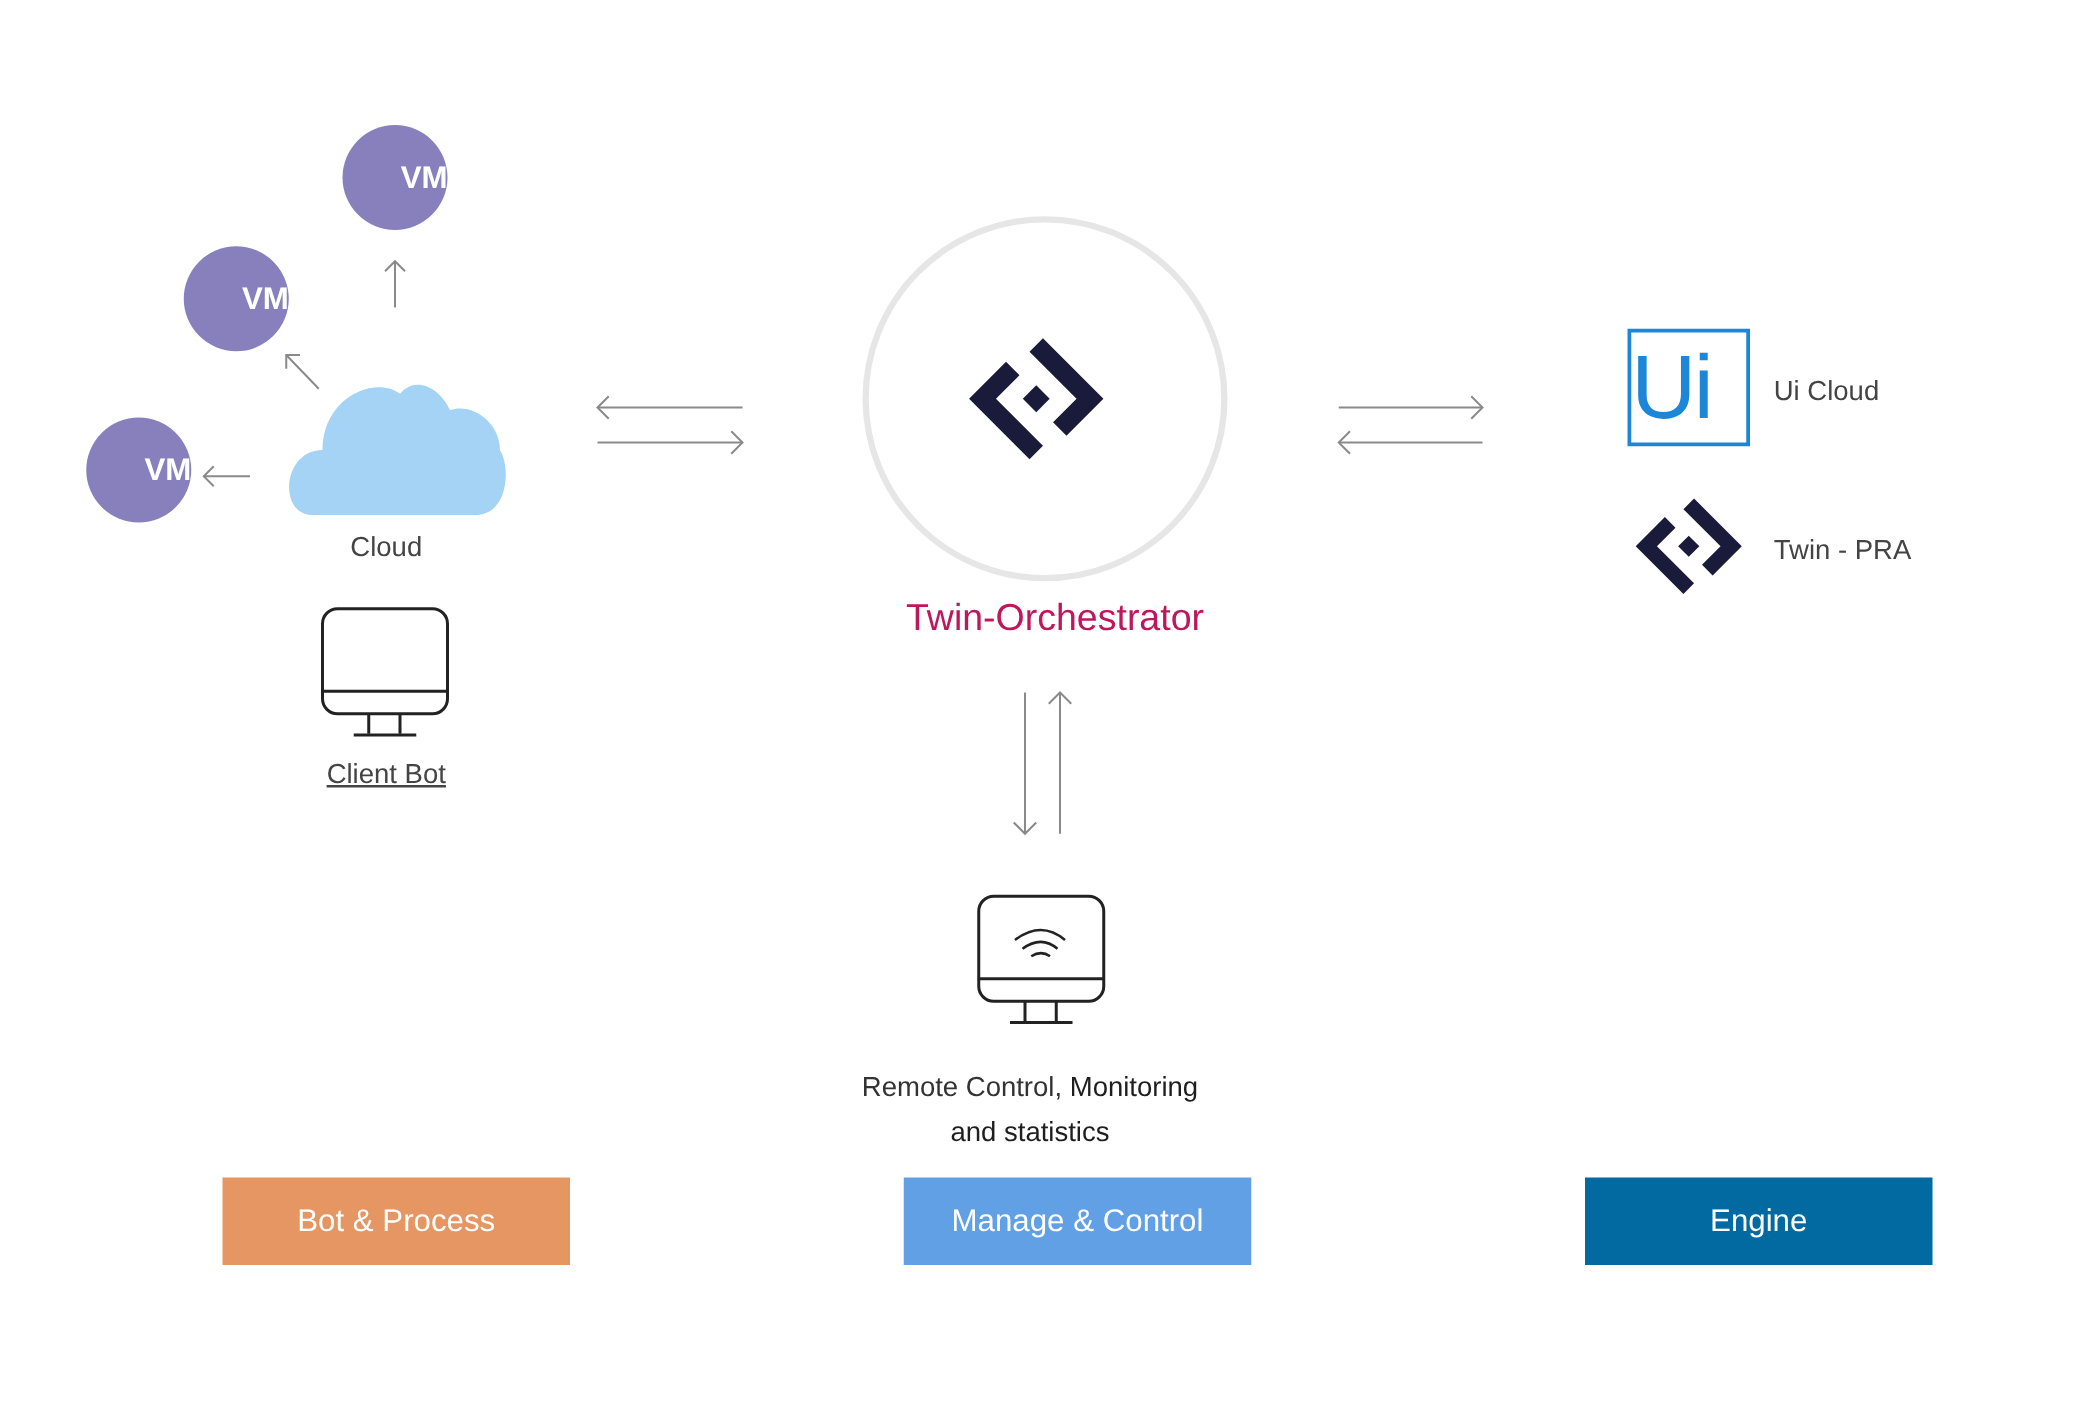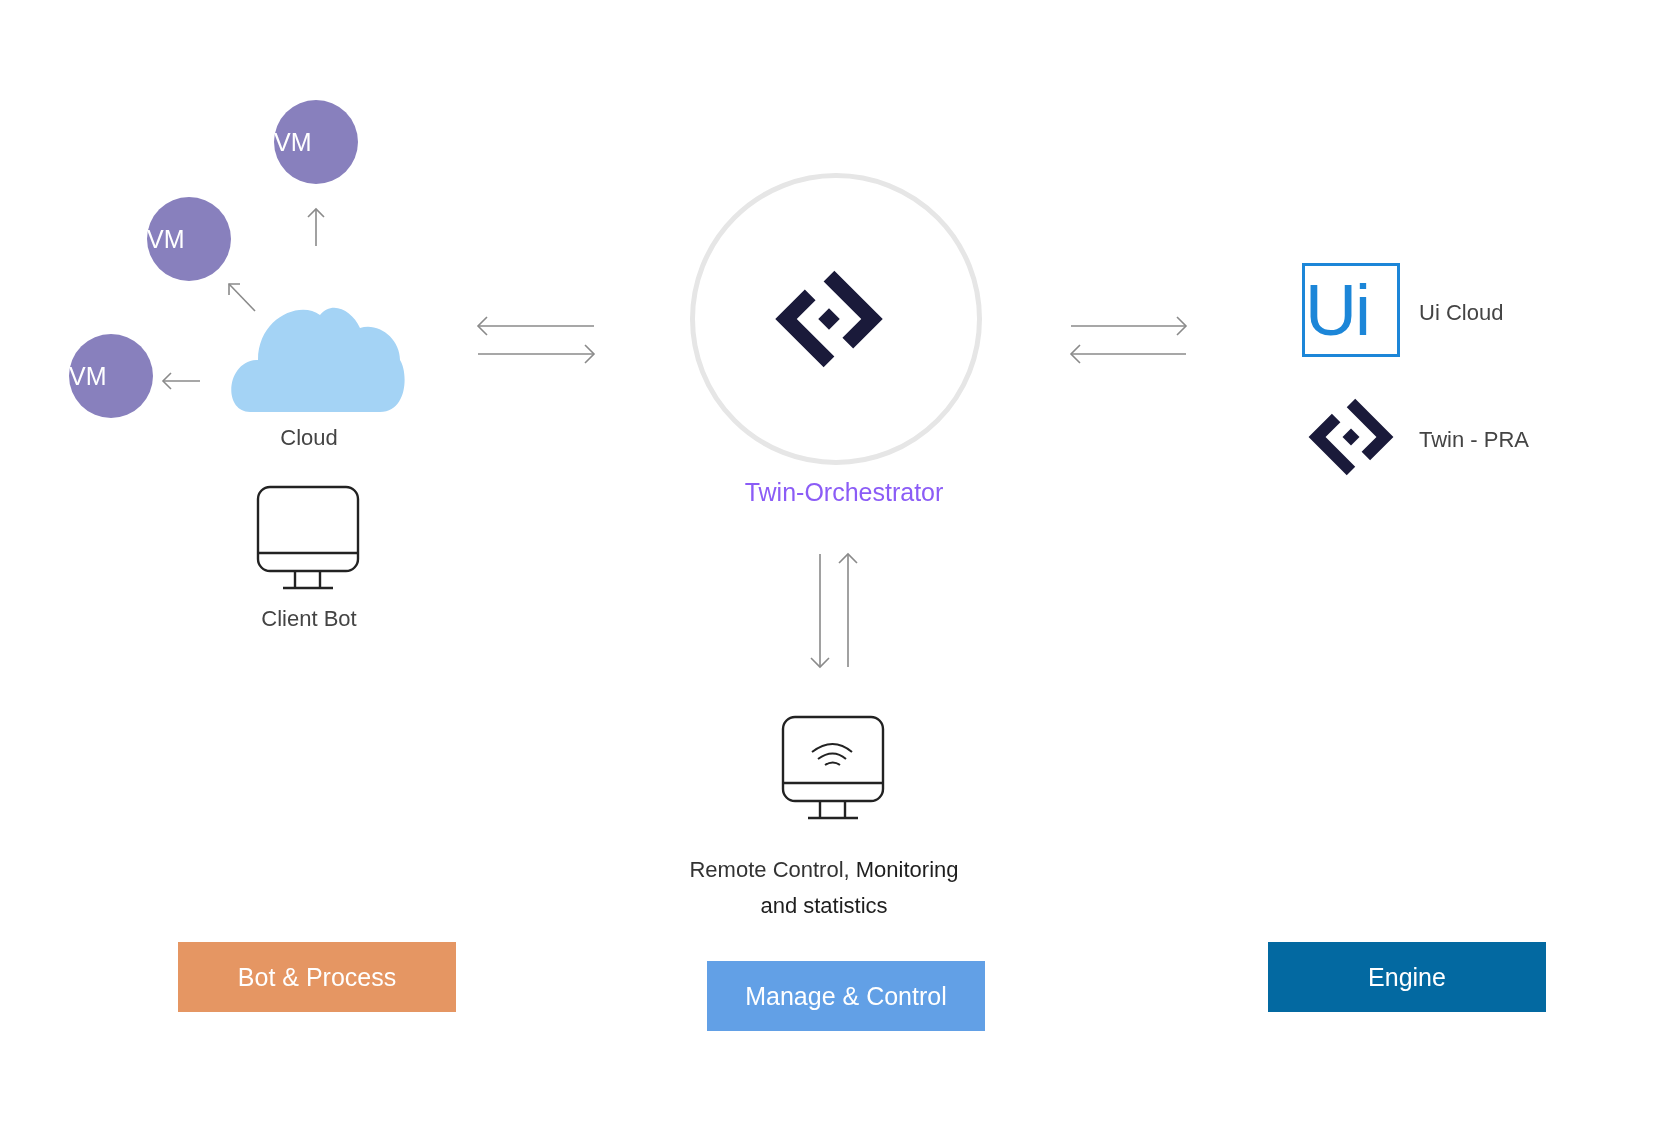--- a/index.html
+++ b/index.html
@@ -1,33 +1,33 @@
 <!DOCTYPE html>
 <html><head>
 <meta charset="utf-8">
 <style>
   html, body { margin: 0; padding: 0; background: #ffffff; }
   body { width: 1668px; height: 1125px; position: relative; overflow: hidden;
          font-family: "Liberation Sans", "DejaVu Sans", sans-serif; }
   .vm { position: absolute; width: 84px; height: 84px; border-radius: 50%;
-        background: #8880bd; color: #ffffff; font-size: 25px; font-weight: normal;
-        display: flex; align-items: center; justify-content: flex-start; letter-spacing: 0px; }
+        background: #8880bd; color: #ffffff; font-size: 25px; font-weight: bold;
+        display: flex; align-items: center; justify-content: flex-end; letter-spacing: 0px; }
   .label { position: absolute; color: #444444; font-size: 22px; white-space: nowrap; }
   .label.center { transform: translateX(-50%); text-align: left; }
   .cat { position: absolute; width: 278px; height: 70px; color: #ffffff;
          font-size: 25px; display: flex; align-items: center; justify-content: center; }
   svg { position: absolute; left: 0; top: 0; overflow: visible; }
   .arrow line, .arrow polyline { stroke: #8a8a8a; stroke-width: 1.6; fill: none; }
   .monitor rect, .monitor line, .monitor path { stroke: #222222; stroke-width: 2.4; fill: none; }
   .orch-ring { position: absolute; left: 690px; top: 173px; width: 282px; height: 282px;
                border-radius: 50%; border: 5px solid #e6e6e6; }
   .uipath-box { position: absolute; left: 1302px; top: 263px; width: 92px; height: 88px;
                 border: 3px solid #1c86d8; color: #1c86d8; font-size: 72px; font-weight: normal;
                 display: flex; align-items: center; justify-content: flex-start; letter-spacing: -2px; }
-  .title { position: absolute; font-size: 25px; color: #8b5cf6; white-space: nowrap; transform: translateX(-50%); }
+  .title { position: absolute; font-size: 30px; color: #be185d; white-space: nowrap; transform: translateX(-50%); }
   .remote { position: absolute; left: 824px; top: 852px; transform: translateX(-50%);
             text-align: center; font-size: 22px; color: #1e1e1e; line-height: 36px; white-space: nowrap; }
   .remote .part1 { color: #333333; }
 </style>
 </head>
 <body>
 
 <svg width="1668" height="1125">
   <defs>
     <g id="twinlogo">
@@ -118,37 +118,37 @@
   <span>VM</span>
 </div>
 <div class="vm" style="left:147px; top:197px;">
   <span>VM</span>
 </div>
 <div class="vm" style="left:69px; top:334px;">
   <span>VM</span>
 </div>
 
 <div class="label center" style="left:309px; top:425px;">Cloud</div>
-<div class="label center" style="left:309px; top:606px;">Client Bot</div>
+<div class="label center" style="left:309px; top:606px;text-decoration:underline;">Client Bot</div>
 
 <div class="orch-ring"></div>
 <div class="title" style="left:844px; top:478px;">Twin-Orchestrator</div>
 
 <div class="remote">
   <div><span class="part1">Remote Control,</span><span> Monitoring</span></div>
   <div>and statistics</div>
 </div>
 
 <div class="uipath-box">
   <span>Ui</span>
 </div>
 <div class="label" style="left:1419px; top:300px;">Ui Cloud</div>
 <div class="label" style="left:1419px; top:427px;">Twin - PRA</div>
 
 <div class="cat" style="left:178px; top:942px; background:#e59663;text-align:right;">
   <span>Bot &amp; Process</span>
 </div>
-<div class="cat" style="left:707px; top:942px; background:#62a0e6;margin-top:19px;">
+<div class="cat" style="left:723px; top:942px; background:#62a0e6;">
   <span>Manage &amp; Control</span>
 </div>
 <div class="cat" style="left:1268px; top:942px; background:#0369a1;">
   <span>Engine</span>
 </div>
 
 </body></html>

